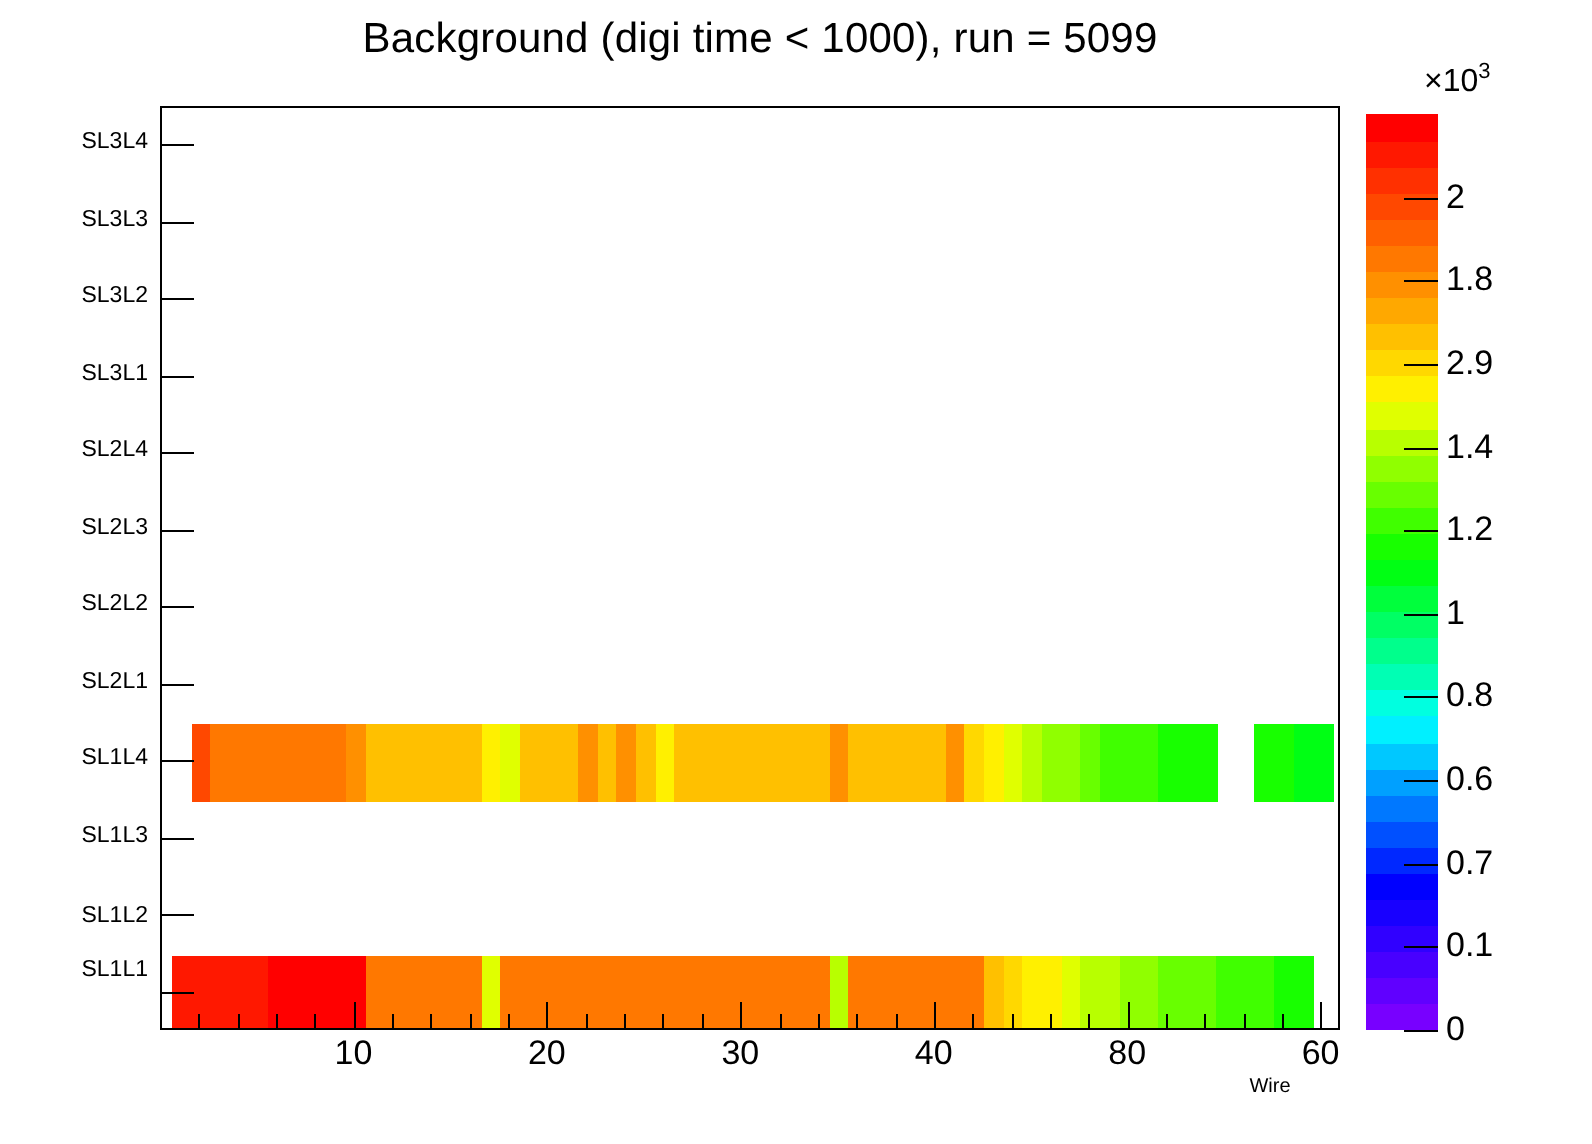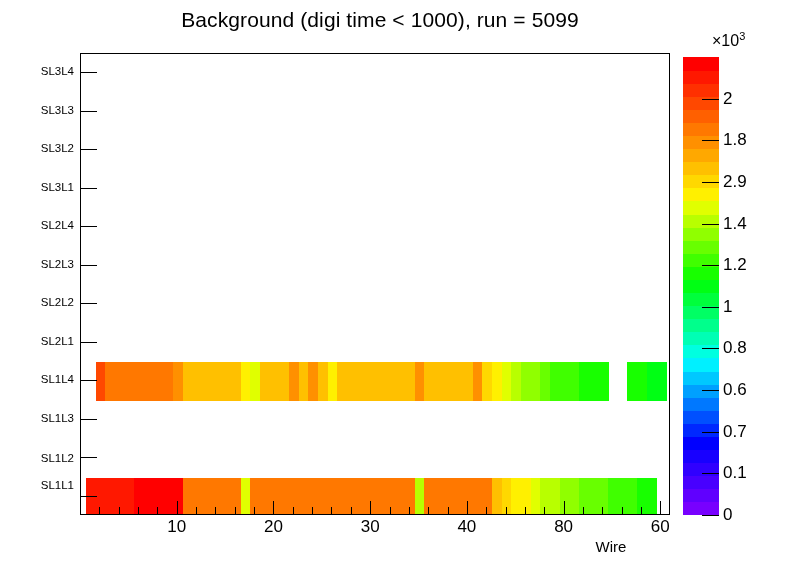--- a/index.html
+++ b/index.html
@@ -94,25 +94,25 @@
   .xlabel {
     position: absolute;
     top: 517px;
     font-size: 17px;
     text-align: center;
     width: 40px;
     white-space: nowrap;
   }
   #axis-title-x {
     position: absolute;
-    left: 576px;
+    left: 600px;
     top: 538px;
     width: 70px;
     text-align: center;
-    font-size: 15px;
+    font-size: 10px;
     white-space: nowrap;
   }
 
   
   #palette {
     position: absolute;
     left: 683px;
     top: 57px;
     width: 36px;
     height: 458px;

